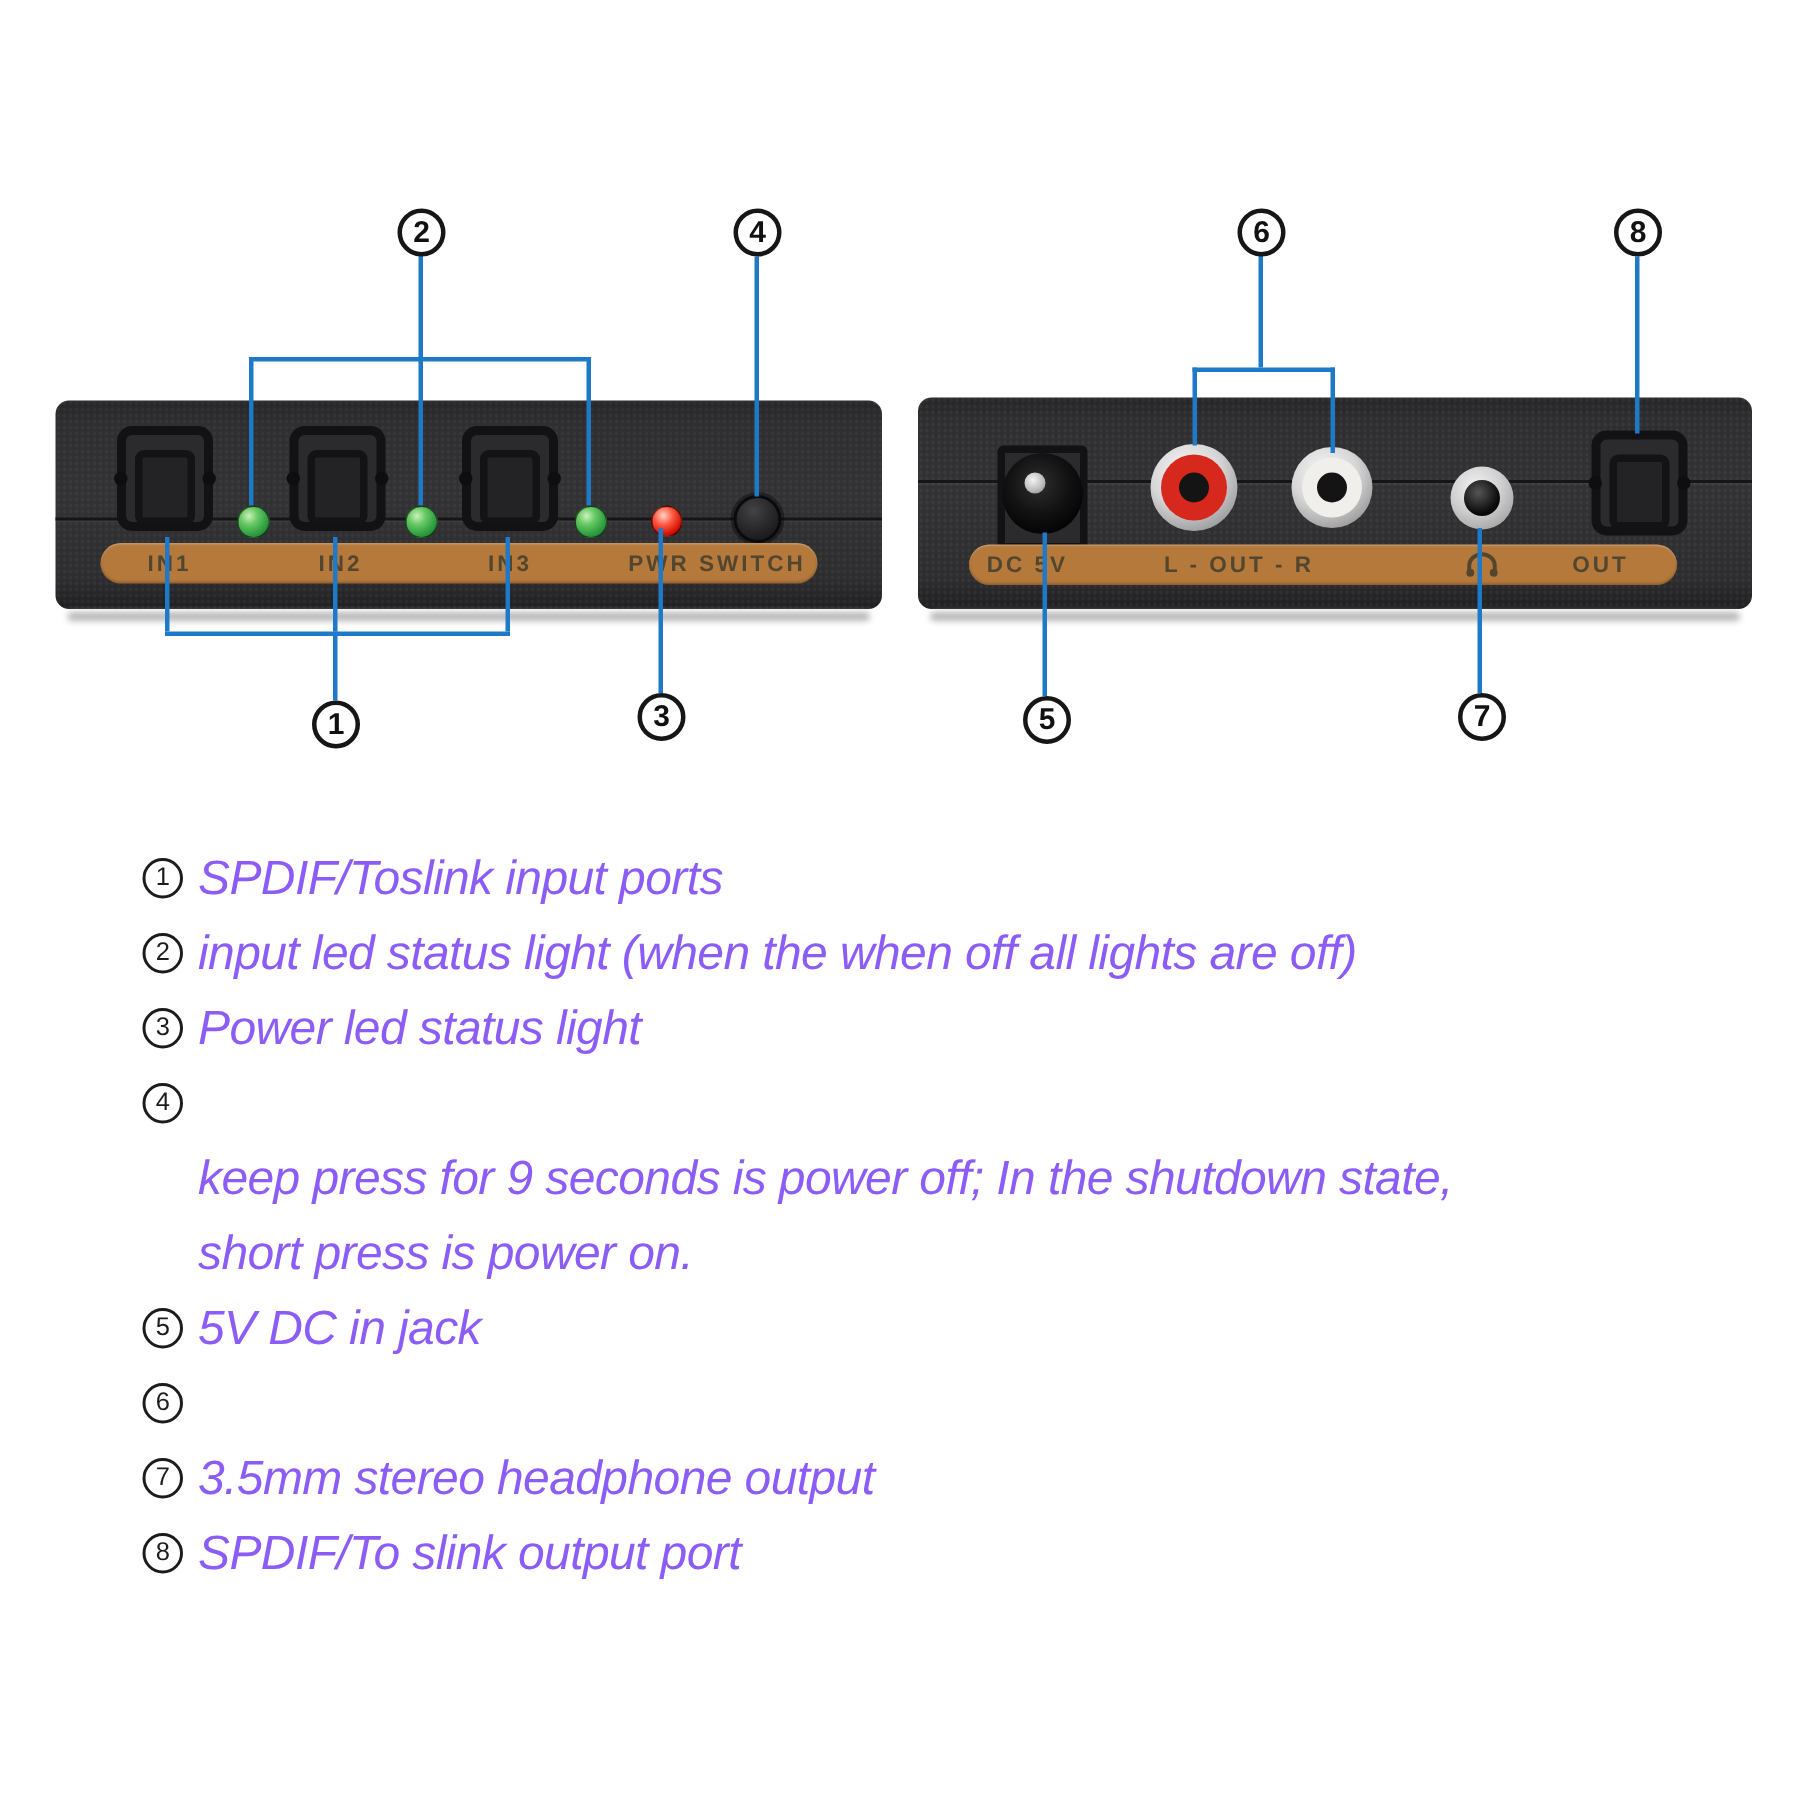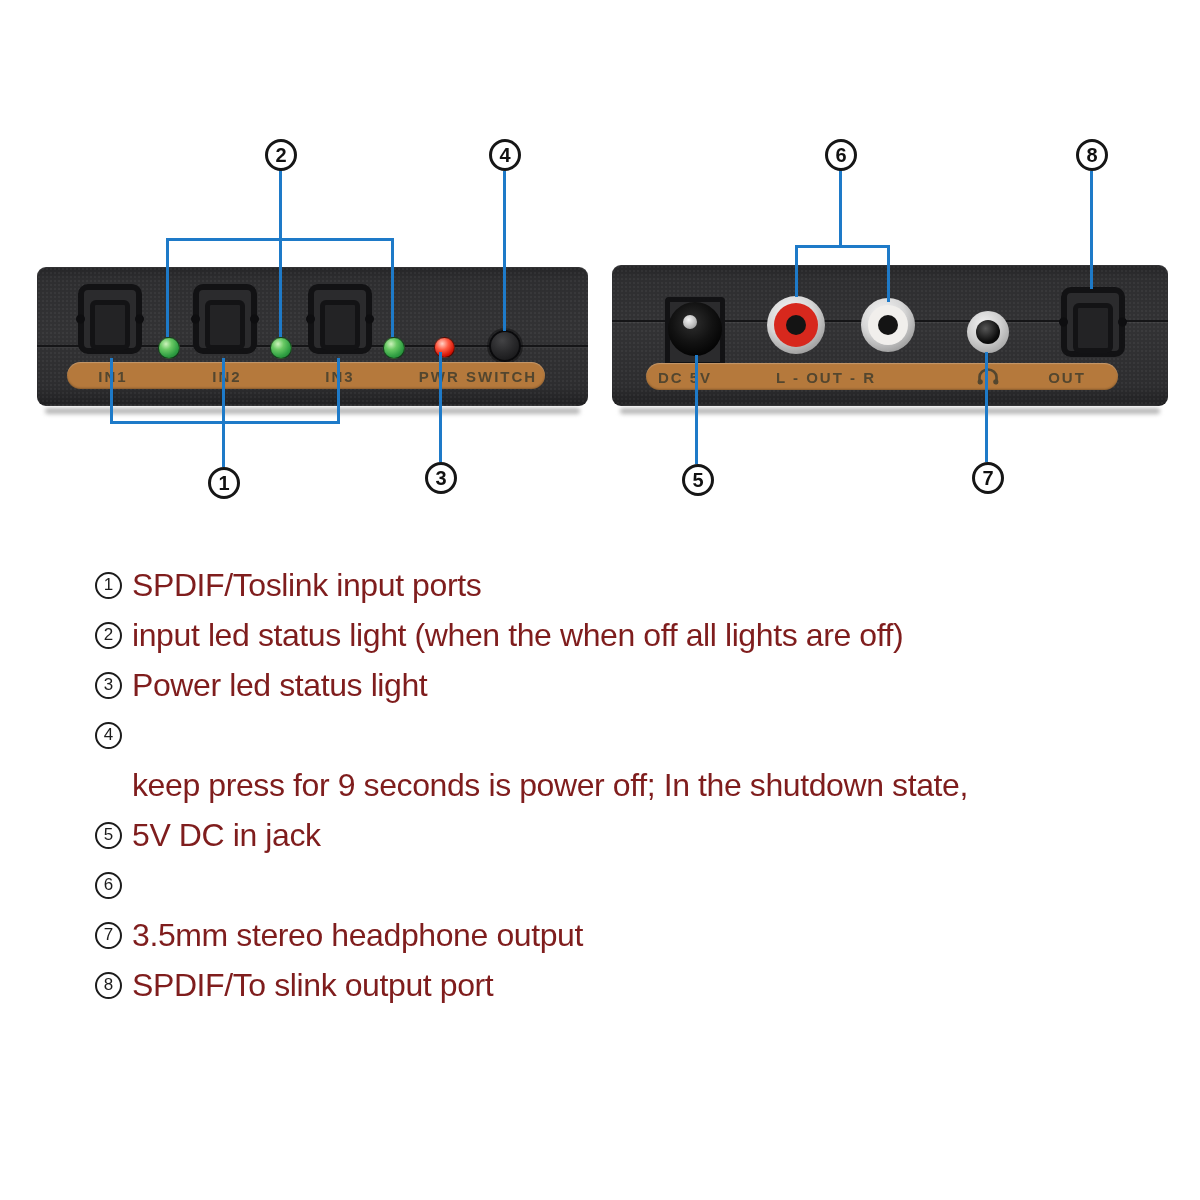--- a/index.html
+++ b/index.html
@@ -67,21 +67,21 @@
     background:#fff;box-sizing:border-box;display:flex;align-items:center;justify-content:center;
     font-size:20px;font-weight:bold;color:#111;}
 
   
   .legend{position:absolute;left:95px;top:560px;}
   .lrow{display:flex;align-items:center;height:50px;}
   .lnum{flex:0 0 27px;width:27px;height:27px;border:2px solid #1c1c1c;border-radius:50%;
     box-sizing:border-box;display:flex;align-items:center;justify-content:center;
     font-size:17px;color:#1c1c1c;margin-right:10px;}
   .lnum.ghost{visibility:hidden;}
-  .ltext{font-size:32px;letter-spacing:-.4px;color:#7f1d1d;white-space:nowrap;}
+  .ltext{font-size:32px;letter-spacing:-.4px;color:#8b5cf6;white-space:nowrap;font-style:italic;}
 </style>
 </head>
 <body>
 
 <div class="stage">
 
   <div class="device" style="left:37px;top:267px;width:551px;height:139px;">
     <div class="seam" style="top:78px;"></div>
 
     <div class="toslink" style="left:41px;top:17px;">
@@ -212,20 +212,24 @@
       <span class="ltext">Power led status light</span>
     </div>
     <div class="lrow">
       <span class="lnum">4</span>
     </div>
     <div class="lrow">
       <span class="lnum ghost"></span>
       <span class="ltext">keep press for 9 seconds is power off; In the shutdown state,</span>
     </div>
     <div class="lrow">
+      <span class="lnum ghost"></span>
+      <span class="ltext">short press is power on.</span>
+    </div>
+    <div class="lrow">
       <span class="lnum">5</span>
       <span class="ltext">5V DC in jack</span>
     </div>
     <div class="lrow">
       <span class="lnum">6</span>
     </div>
     <div class="lrow">
       <span class="lnum">7</span>
       <span class="ltext">3.5mm stereo headphone output</span>
     </div>

